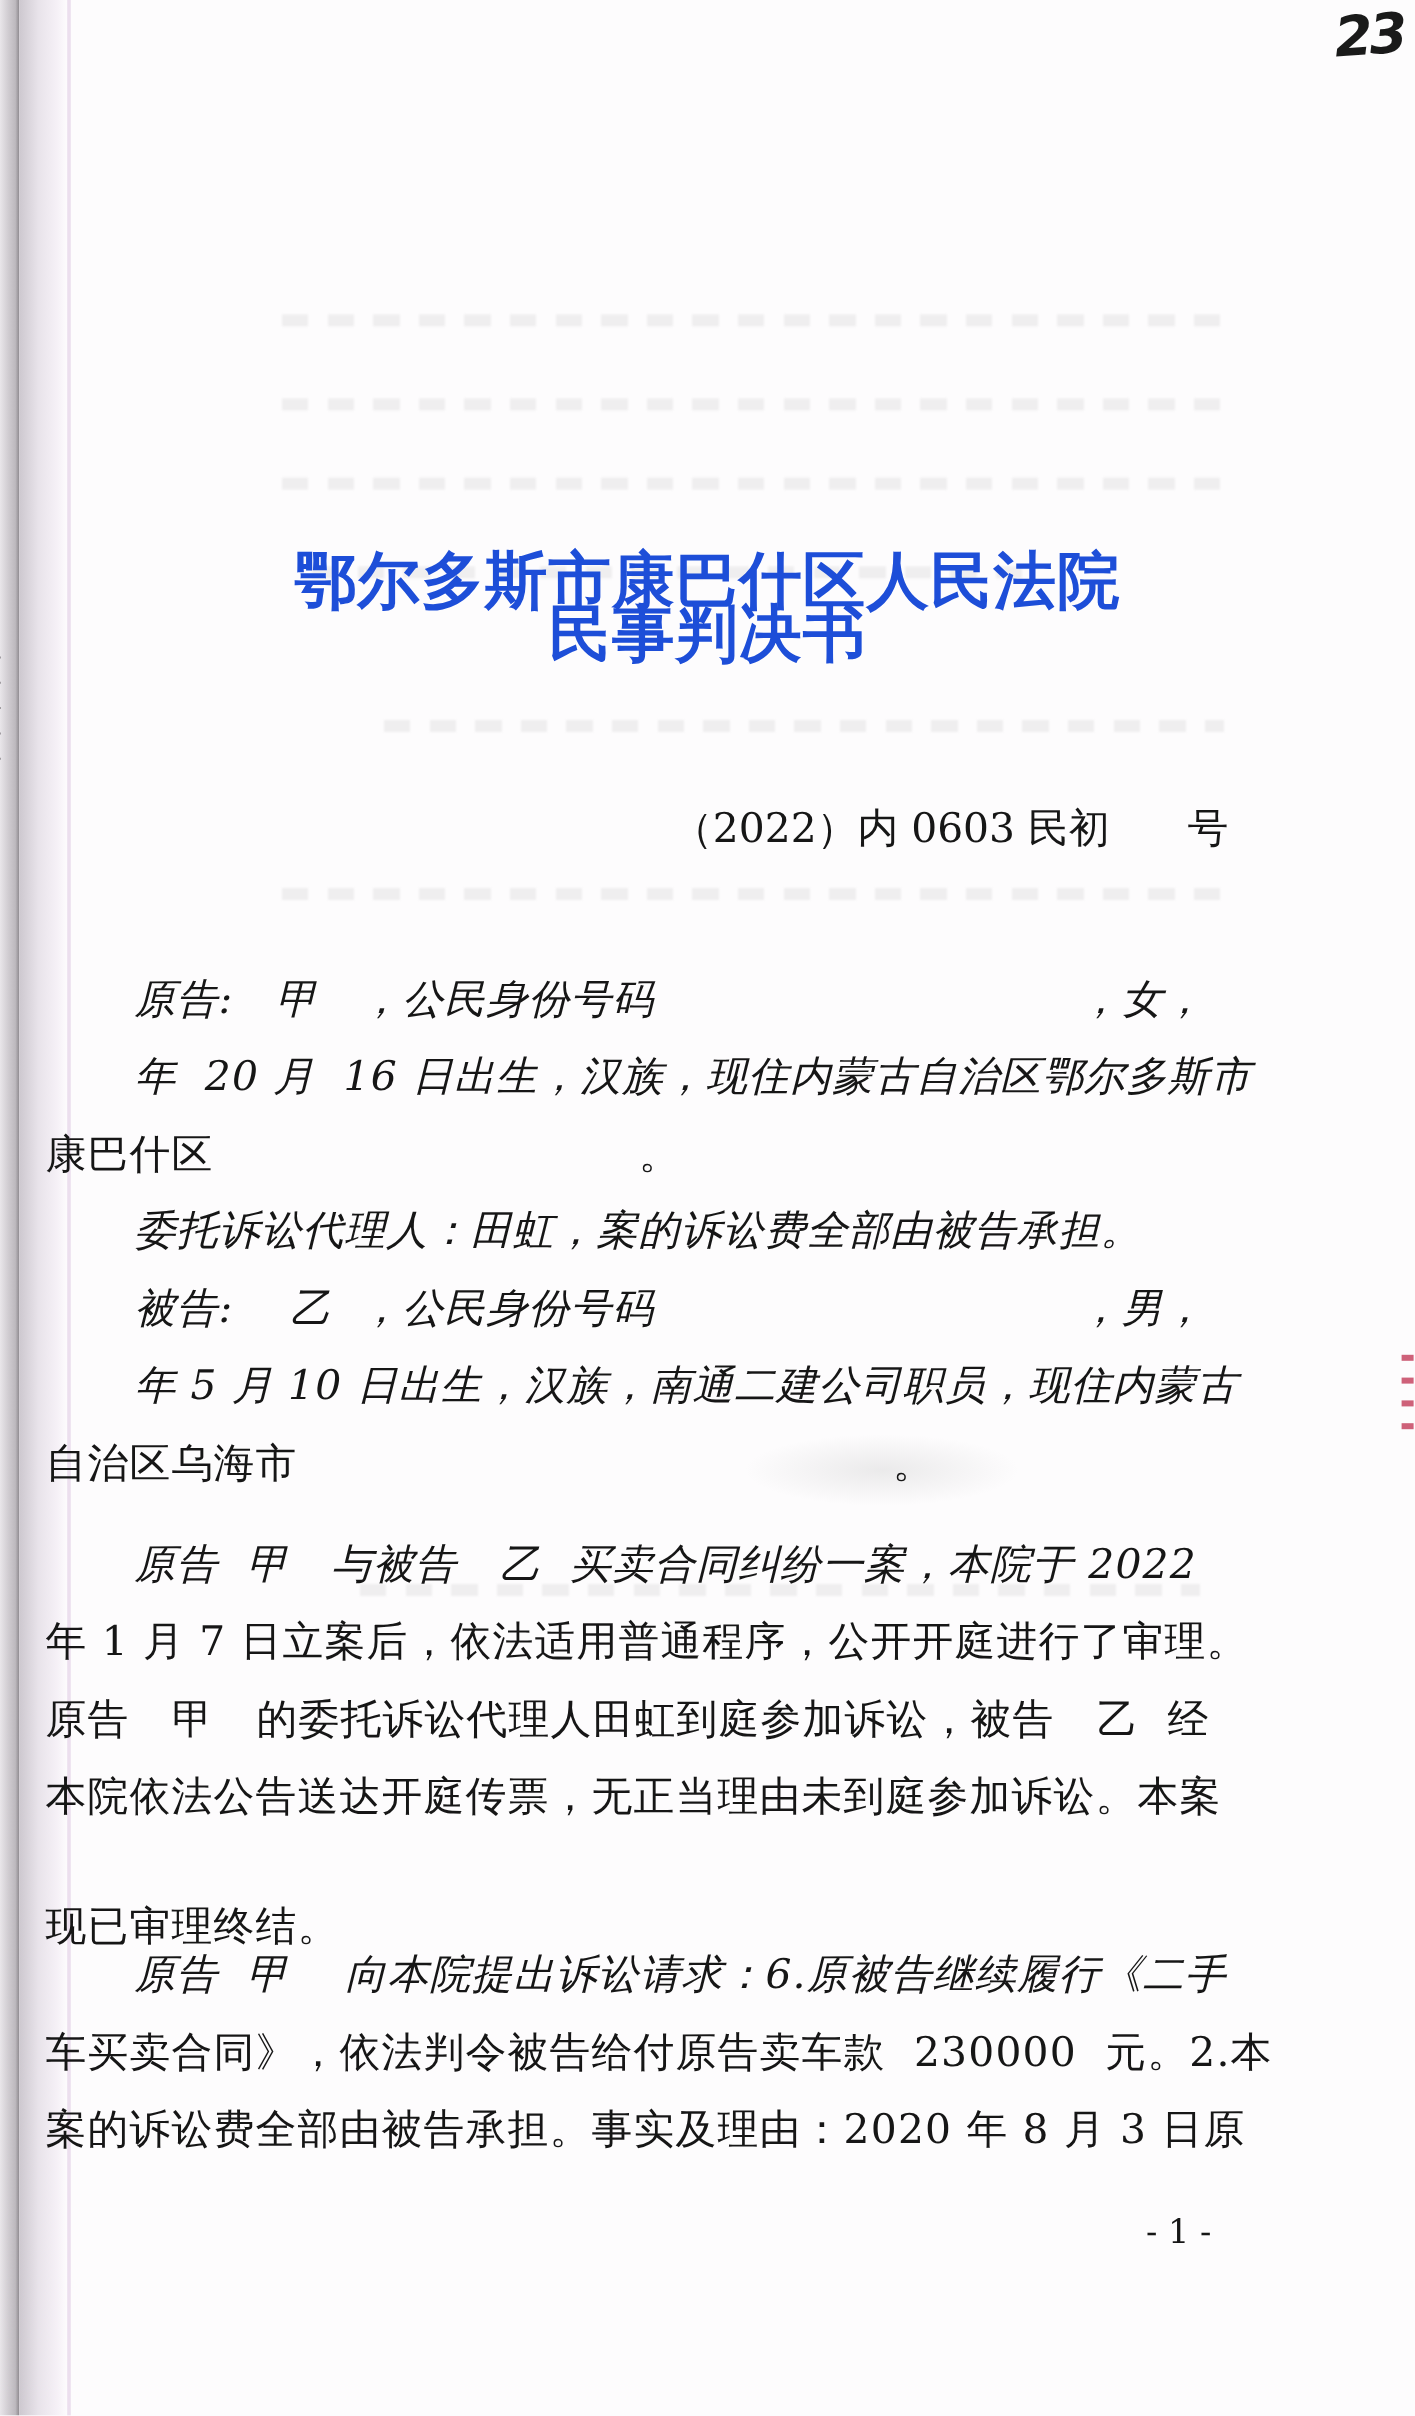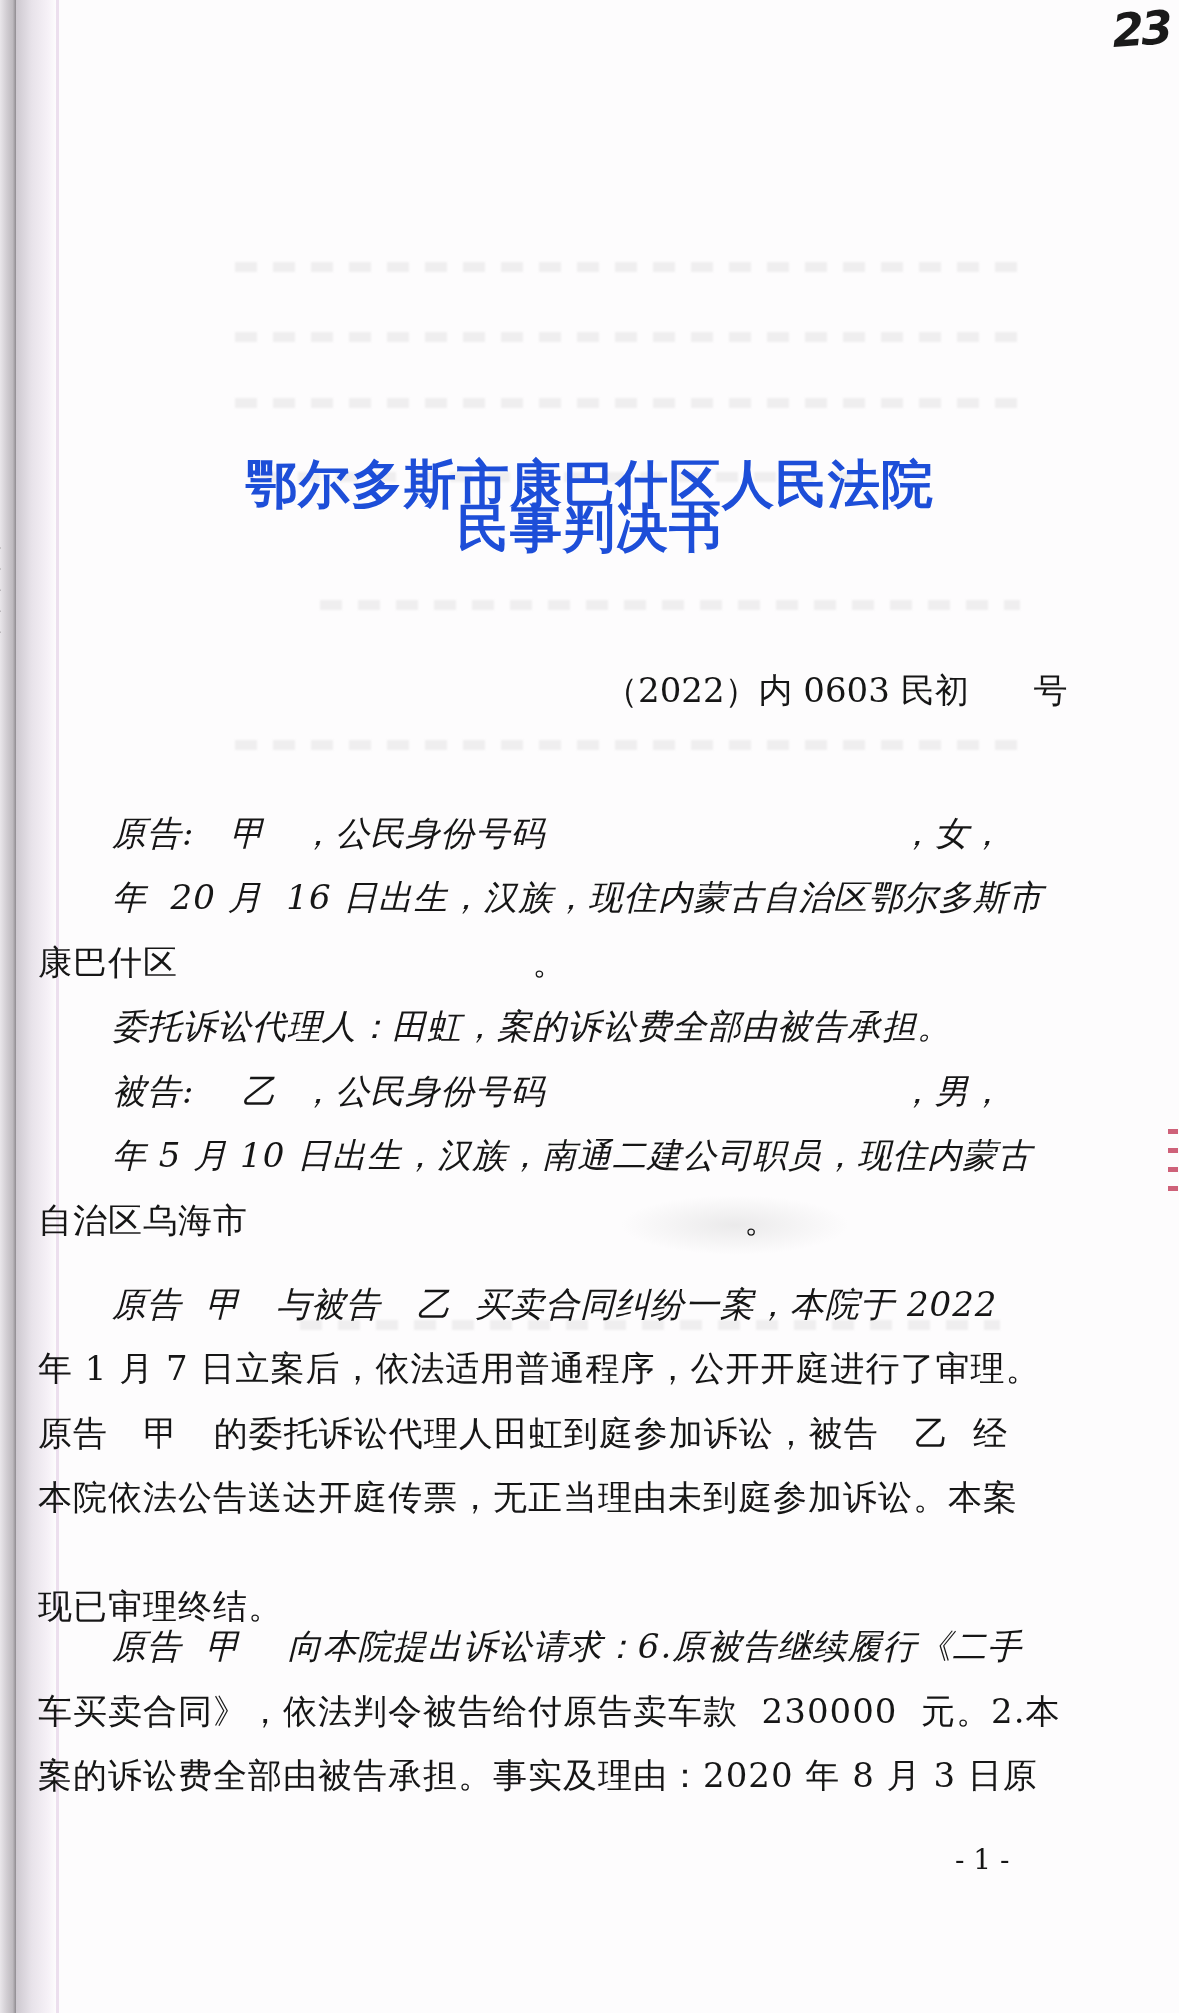--- a/index.html
+++ b/index.html
@@ -38,21 +38,21 @@
     background: repeating-linear-gradient(to right, rgba(120,120,120,.10) 0 22px, rgba(120,120,120,0) 22px 38px);
     filter: blur(1px);
   }
   .title {
     position: absolute; left: 0; width: 1179px; text-align: center;
     font-family: "DejaVu Serif", serif; font-weight: bold; font-size: 52px;
     color: #1d4ed8; letter-spacing: 1px;
   }
   .case-no {
     position: absolute; left: 560px; top: 668px;
-    font-size: 34px; white-space: pre; margin-left: 44px;
+    font-size: 34px; white-space: pre;
   }
   .line {
     position: absolute; font-size: 34px; white-space: pre; letter-spacing: 1px;
     line-height: 40px;
   }
   .indent { left: 112px; font-style: italic; }
   .full { left: 38px; }
   .page-no {
     position: absolute; left: 955px; top: 1843px; font-size: 28px; white-space: pre;
   }

